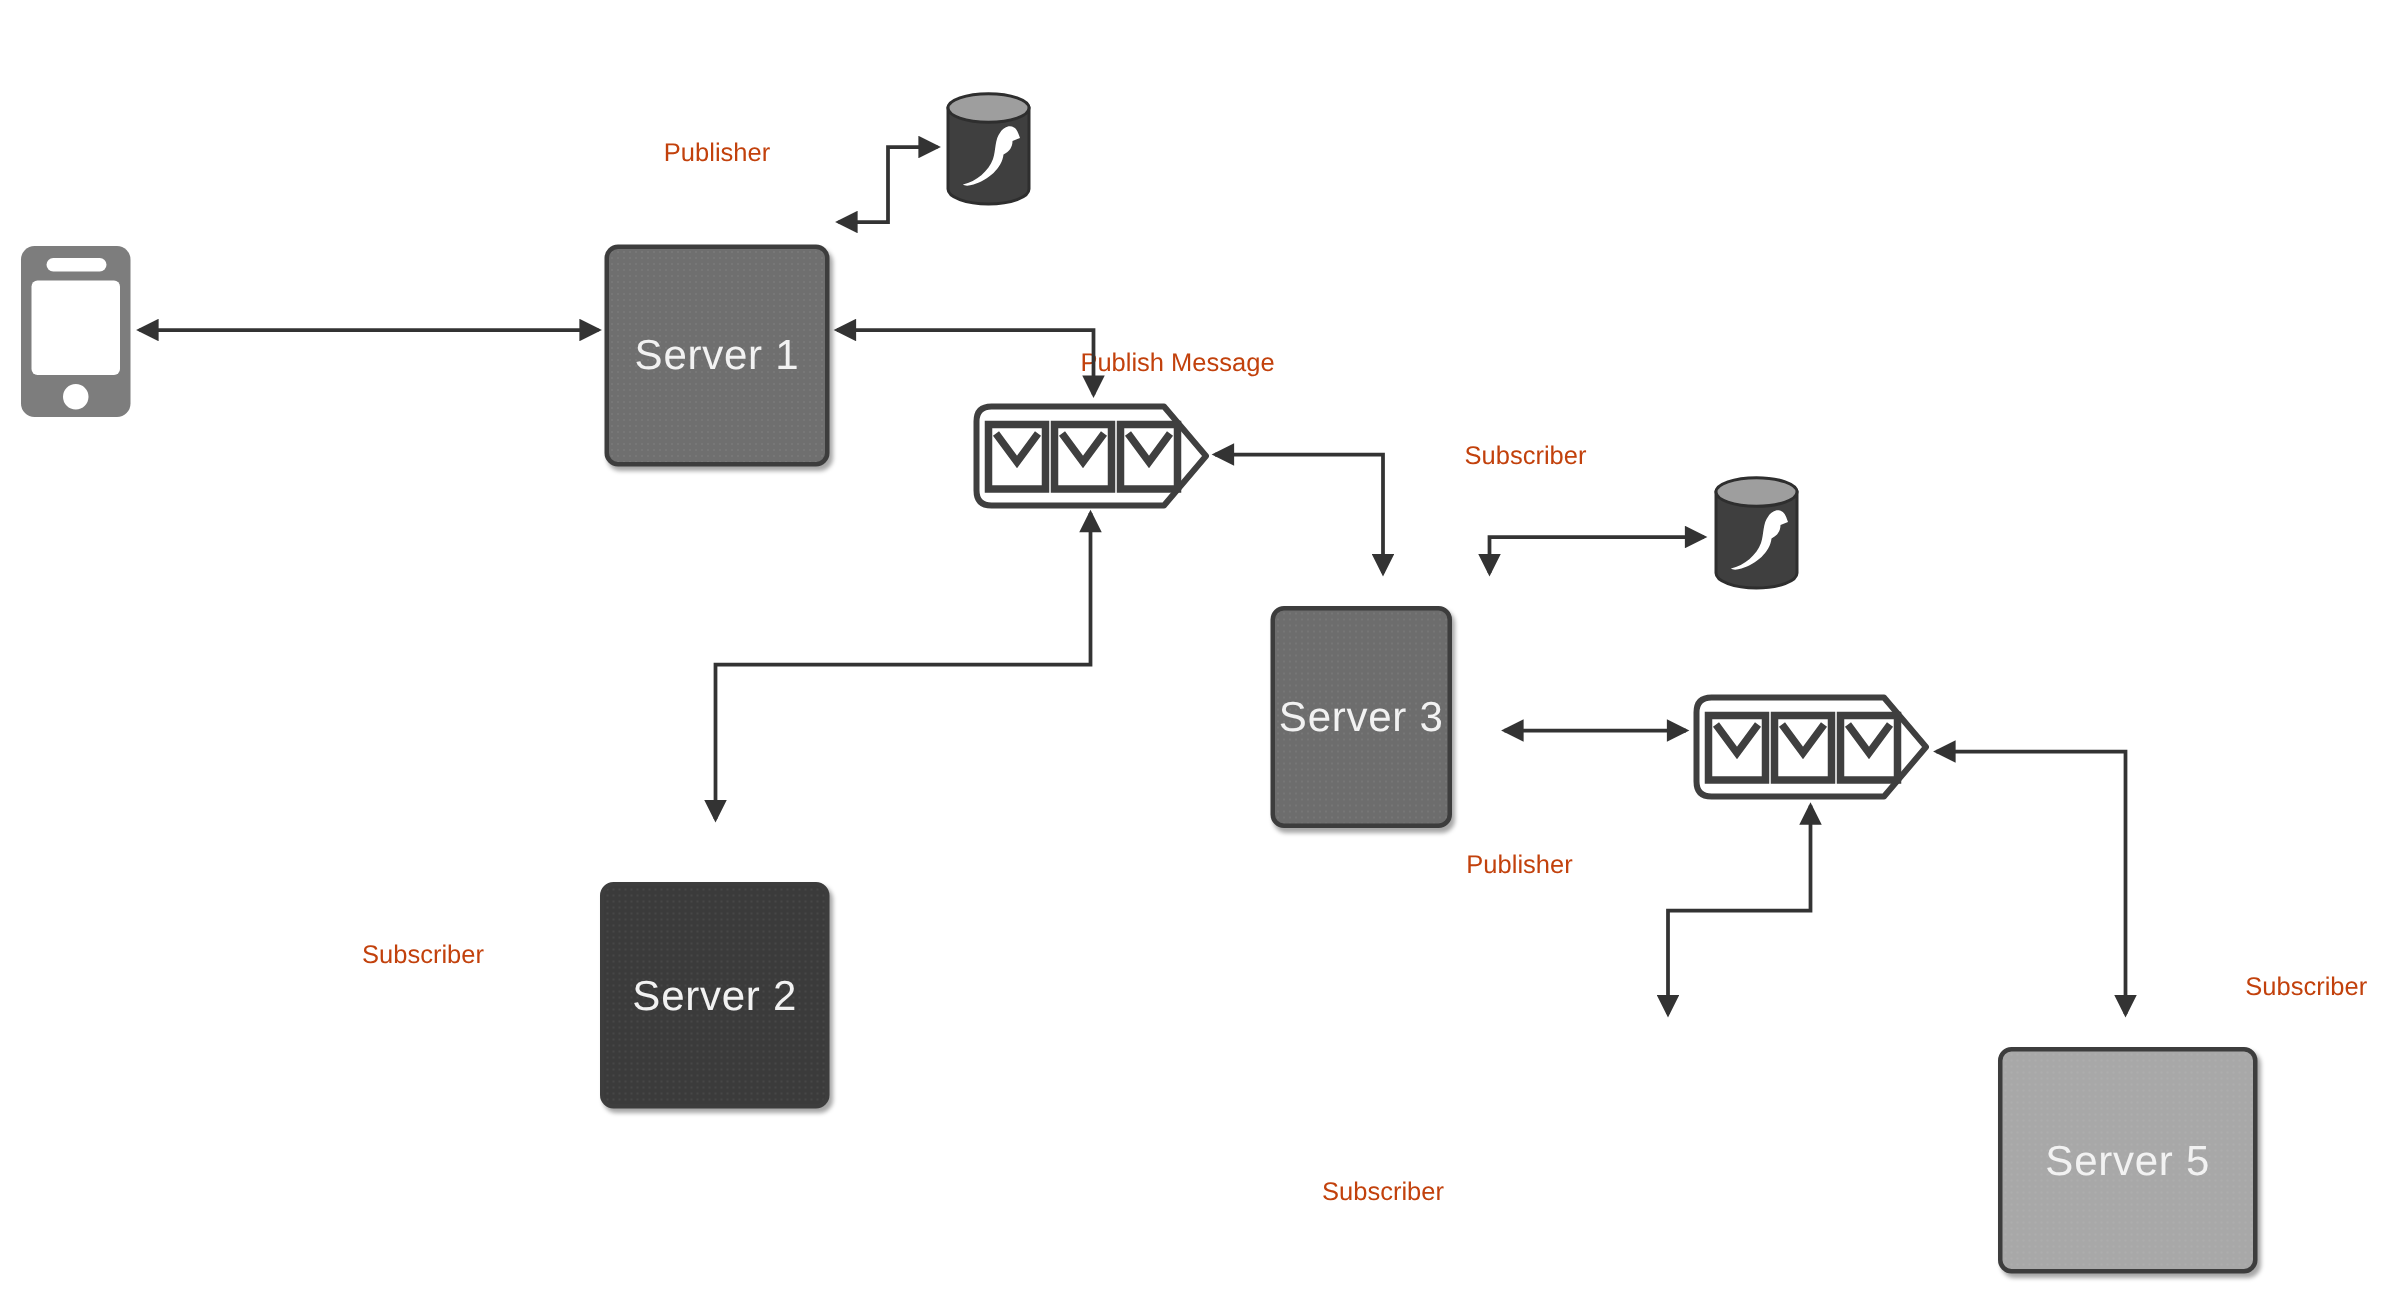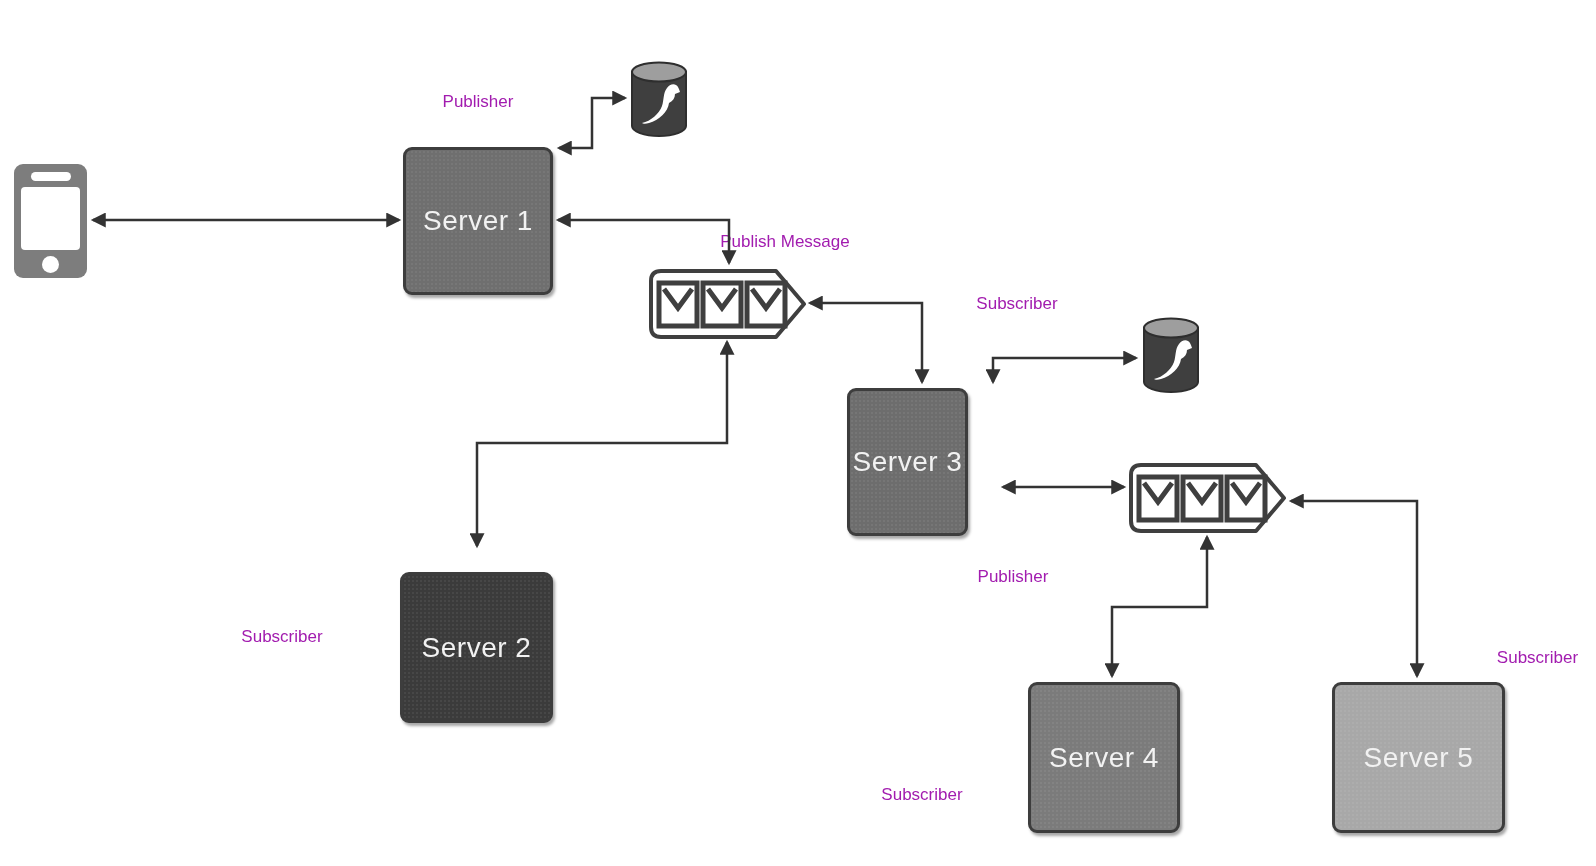--- a/index.html
+++ b/index.html
@@ -9,28 +9,29 @@
   }
   .overlay{position:absolute;left:0;top:0;pointer-events:none;}
   .conn{fill:none;stroke:#333333;stroke-width:2.5;}
   .node{
     position:absolute;box-sizing:border-box;border:3px solid #3d3d3d;border-radius:9px;
     display:flex;align-items:center;justify-content:center;
     color:#f2f2f2;font-size:28px;letter-spacing:0.5px;
     box-shadow:2px 3px 3px rgba(0,0,0,0.35);
     background-image:radial-gradient(rgba(255,255,255,0.06) 1px, transparent 1px);
     background-size:4px 4px;
+    margin-top:16px;
   }
   .node-server1{left:403px;top:147px;width:150px;height:148px;}
   .node-server2{left:400px;top:572px;width:153px;height:151px;}
   .node-server3{left:847px;top:388px;width:121px;height:148px;}
   .node-server4{left:1028px;top:682px;width:152px;height:151px;}
   .node-server5{left:1332px;top:682px;width:173px;height:151px;}
   .lbl{
-    position:absolute;font-size:17px;color:#a21caf;white-space:nowrap;text-align:center;
+    position:absolute;font-size:17px;color:#c2410c;white-space:nowrap;text-align:center;
   }
   .lbl-publisher-s1{left:428px;top:92px;width:100px;}
   .lbl-publish-message{left:700px;top:196px;width:170px;margin-top:36px;}
   .lbl-subscriber-s3{left:957px;top:294px;width:120px;}
   .lbl-subscriber-s2{left:227px;top:627px;width:110px;}
   .lbl-publisher-q2{left:963px;top:567px;width:100px;}
   .lbl-subscriber-s4{left:867px;top:785px;width:110px;}
   .lbl-subscriber-s5{left:1480px;top:648px;width:115px;}
   .phone{
     position:absolute;left:14px;top:164px;width:73px;height:114px;
@@ -59,23 +60,20 @@
   </div>
 
   <div class="node node-server1" style="background-color: rgb(111, 111, 111);">
     <span>Server 1</span>
   </div>
   <div class="node node-server2" style="background-color: rgb(59, 59, 59);">
     <span>Server 2</span>
   </div>
   <div class="node node-server3" style="background-color: rgb(109, 109, 109);">
     <span>Server 3</span>
-  </div>
-  <div class="node node-server4" style="background-color: rgb(123, 123, 123);">
-    <span>Server 4</span>
   </div>
   <div class="node node-server5" style="background-color: rgb(168, 168, 168);">
     <span>Server 5</span>
   </div>
 
   <div class="lbl lbl-publisher-s1">Publisher</div>
   <div class="lbl lbl-publish-message">Publish Message</div>
   <div class="lbl lbl-subscriber-s3">Subscriber</div>
   <div class="lbl lbl-subscriber-s2">Subscriber</div>
   <div class="lbl lbl-publisher-q2">Publisher</div>

